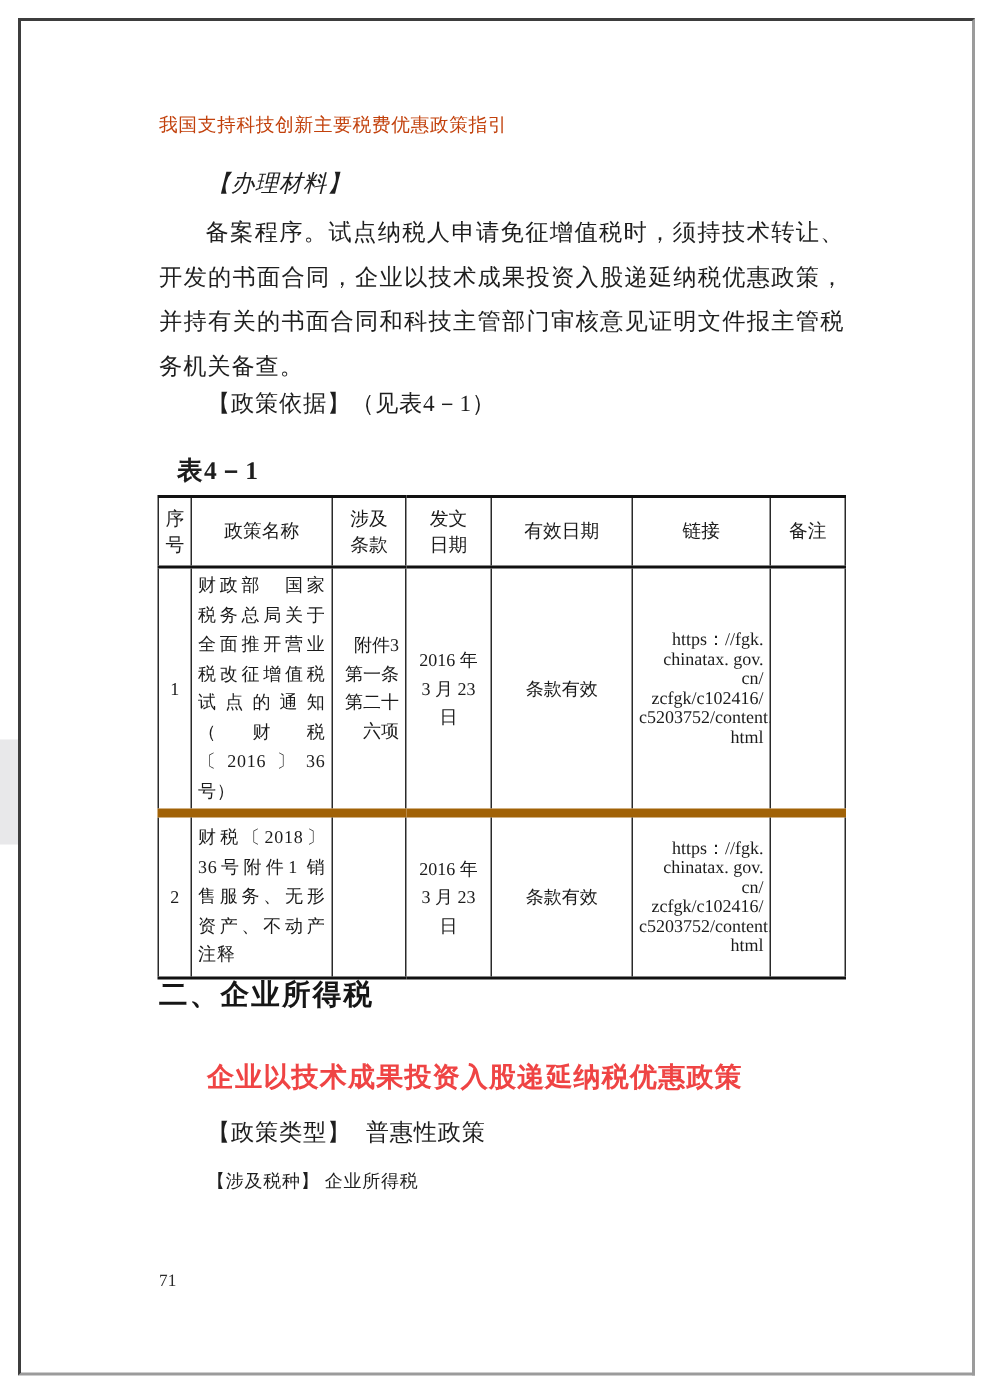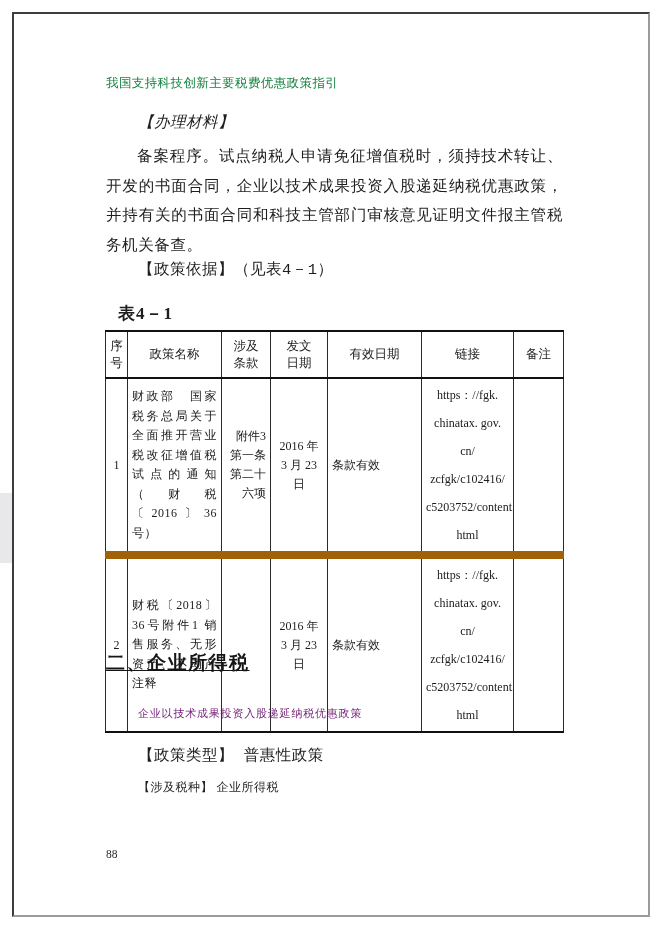--- a/index.html
+++ b/index.html
@@ -17,31 +17,31 @@
   .side-tab{
     position:absolute;left:0;top:493px;width:96px;height:70px;
     background:#e8e8ea;
   }
   .tab-border-line{
     position:absolute;left:12px;top:493px;width:2px;height:70px;
     background:#3d3d3d;
   }
   .abs{position:absolute;}
   .running-header{
-    left:106px;top:75px;font-size:12.5px;letter-spacing:0.4px;color:#15803d;
+    left:106px;top:75px;font-size:12.5px;letter-spacing:0.4px;color:#c2410c;
   }
   .materials-label{
     left:138px;top:112px;font-size:15.5px;letter-spacing:0.5px;font-style:italic;
   }
   .body-paragraph{
     left:106px;top:141px;width:457px;font-size:15.5px;line-height:29.5px;
     text-indent:2em;text-align:justify;letter-spacing:0.6px;
   }
   .policy-basis{
-    left:138px;top:259px;font-size:15.5px;letter-spacing:0.5px;font-family:Liberation Mono, monospace;
+    left:138px;top:259px;font-size:15.5px;letter-spacing:0.5px;
   }
   .table-caption{
     left:118px;top:302px;font-size:17px;font-weight:bold;letter-spacing:1px;
   }
   table.policy-table{
     position:absolute;left:105px;top:330px;width:458px;
     border-collapse:collapse;table-layout:fixed;
     font-size:12px;color:#1b1b1b;
   }
   table.policy-table th,table.policy-table td{
@@ -50,34 +50,34 @@
     overflow:hidden;
   }
   table.policy-table thead tr{height:47px;}
   table.policy-table thead th{
     border-top:2px solid #111;border-bottom:2px solid #111;
     font-weight:normal;text-align:center;white-space:pre-line;line-height:17px;
     font-size:12.5px;
   }
   table.policy-table tbody tr.row-1{height:134px;}
   table.policy-table tbody tr.row-2{height:110px;}
-  table.policy-table tbody tr.row-1 td{border-bottom:8px solid #a16207;}
+  table.policy-table tbody tr.row-1 td{border-bottom:6px solid #a16207;}
   table.policy-table tbody tr.row-2 td{border-bottom:2px solid #111;}
   td.cell-no{text-align:center;}
   td.cell-name{text-align:justify;line-height:19.5px;padding:6px 5px;letter-spacing:0.5px;}
   td.cell-clauses{text-align:right;white-space:pre-line;line-height:19px;}
   td.cell-date{text-align:center;white-space:pre-line;line-height:19px;border-radius:23px;}
-  td.cell-valid{text-align:left;padding-left:5px;}
-  td.cell-link{text-align:center;white-space:pre-line;line-height:28px;padding:6px 4px 6px 5px;}
+  td.cell-valid{text-align:center;padding-left:5px;}
+  td.cell-link{text-align:right;white-space:pre-line;line-height:13px;padding:6px 4px 6px 5px;}
   .section-heading{
-    left:106px;top:650px;font-size:19px;font-weight:bold;letter-spacing:1.5px;color:#161616;text-decoration:underline;
+    left:106px;top:650px;font-size:19px;font-weight:bold;letter-spacing:1.5px;color:#161616;
   }
   .subsection-heading{
-    left:138px;top:706px;font-size:11px;font-weight:normal;letter-spacing:0.8px;
-    font-family:"Liberation Sans","DejaVu Sans",sans-serif;color:#701a75;
+    left:138px;top:706px;font-size:18px;font-weight:bold;letter-spacing:0.8px;
+    font-family:"Liberation Sans","DejaVu Sans",sans-serif;color:#ef4444;
   }
   .policy-type-line{
     left:138px;top:745px;font-size:15.5px;letter-spacing:0.5px;font-family:Liberation Mono, monospace;
   }
   .tax-type-line{
     left:138px;top:779px;font-size:12px;letter-spacing:0.5px;
   }
   .page-number{
     left:106px;top:848px;font-size:11.5px;color:#2a2a2a;
   }
@@ -160,13 +160,13 @@
 </table>
 
 <div class="abs section-heading">二、企业所得税</div>
 
 <div class="abs subsection-heading">企业以技术成果投资入股递延纳税优惠政策</div>
 
 <div class="abs policy-type-line">【政策类型】 普惠性政策</div>
 
 <div class="abs tax-type-line">【涉及税种】 企业所得税</div>
 
-<div class="abs page-number">88</div>
+<div class="abs page-number">71</div>
 
 </body></html>

